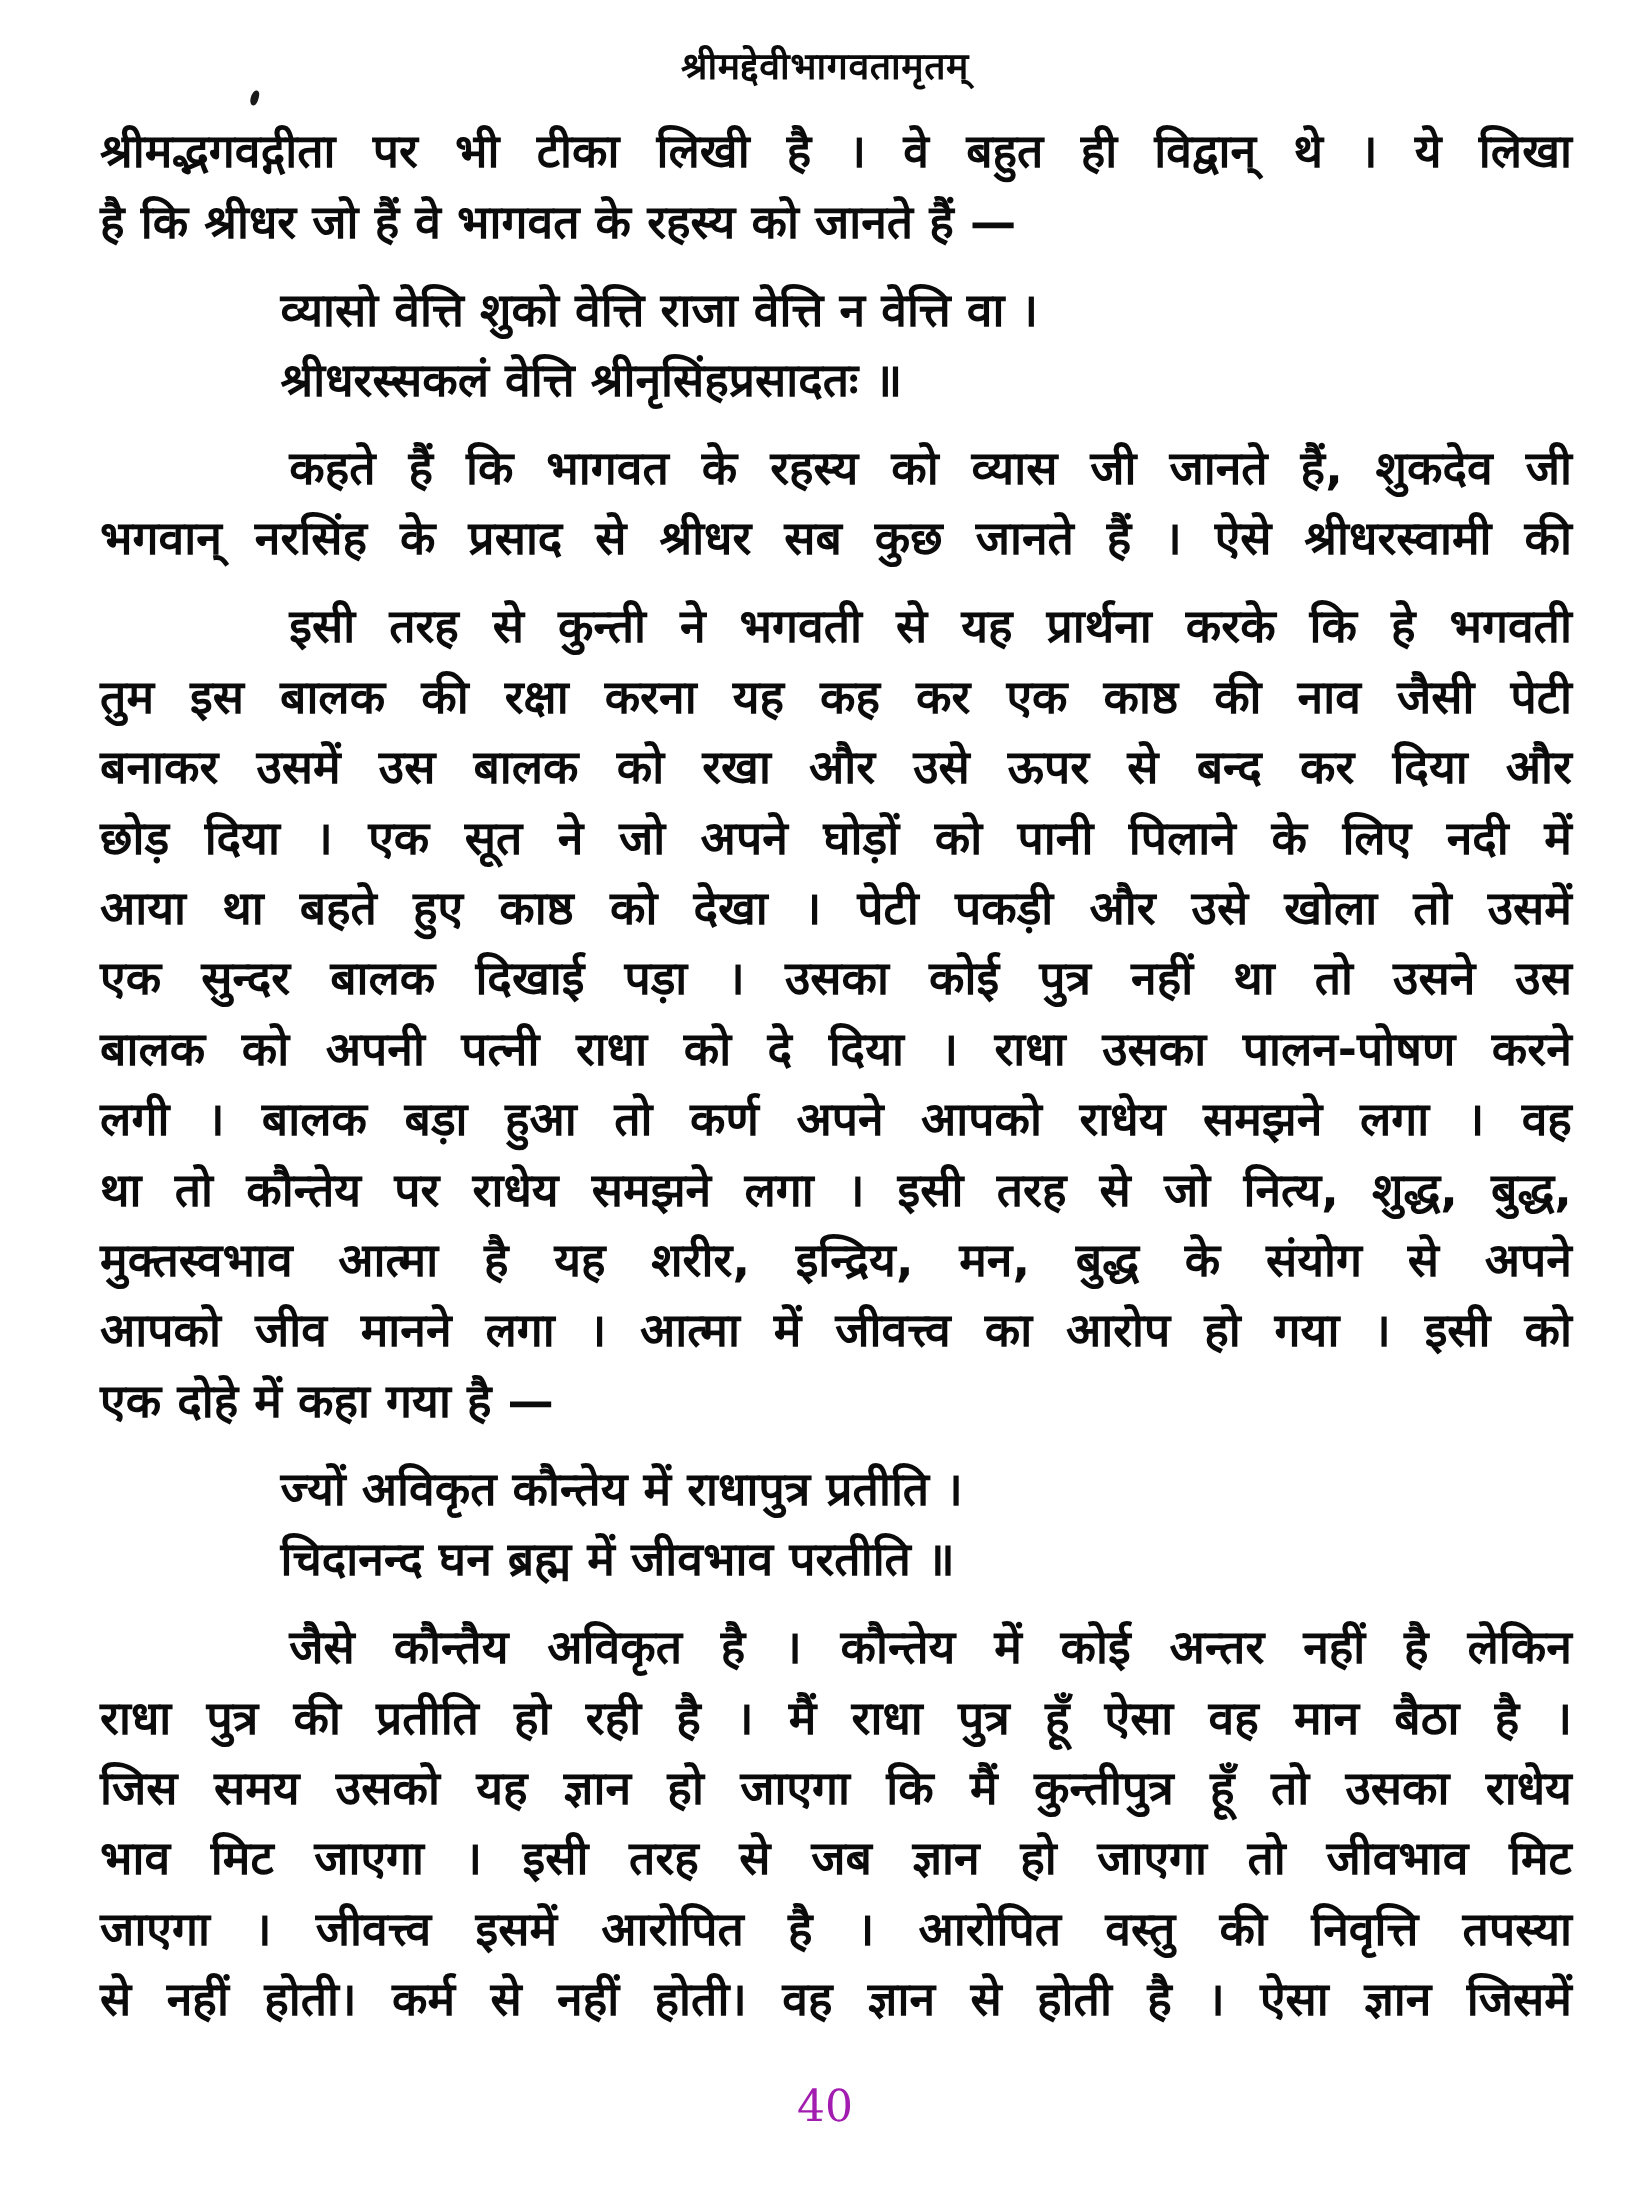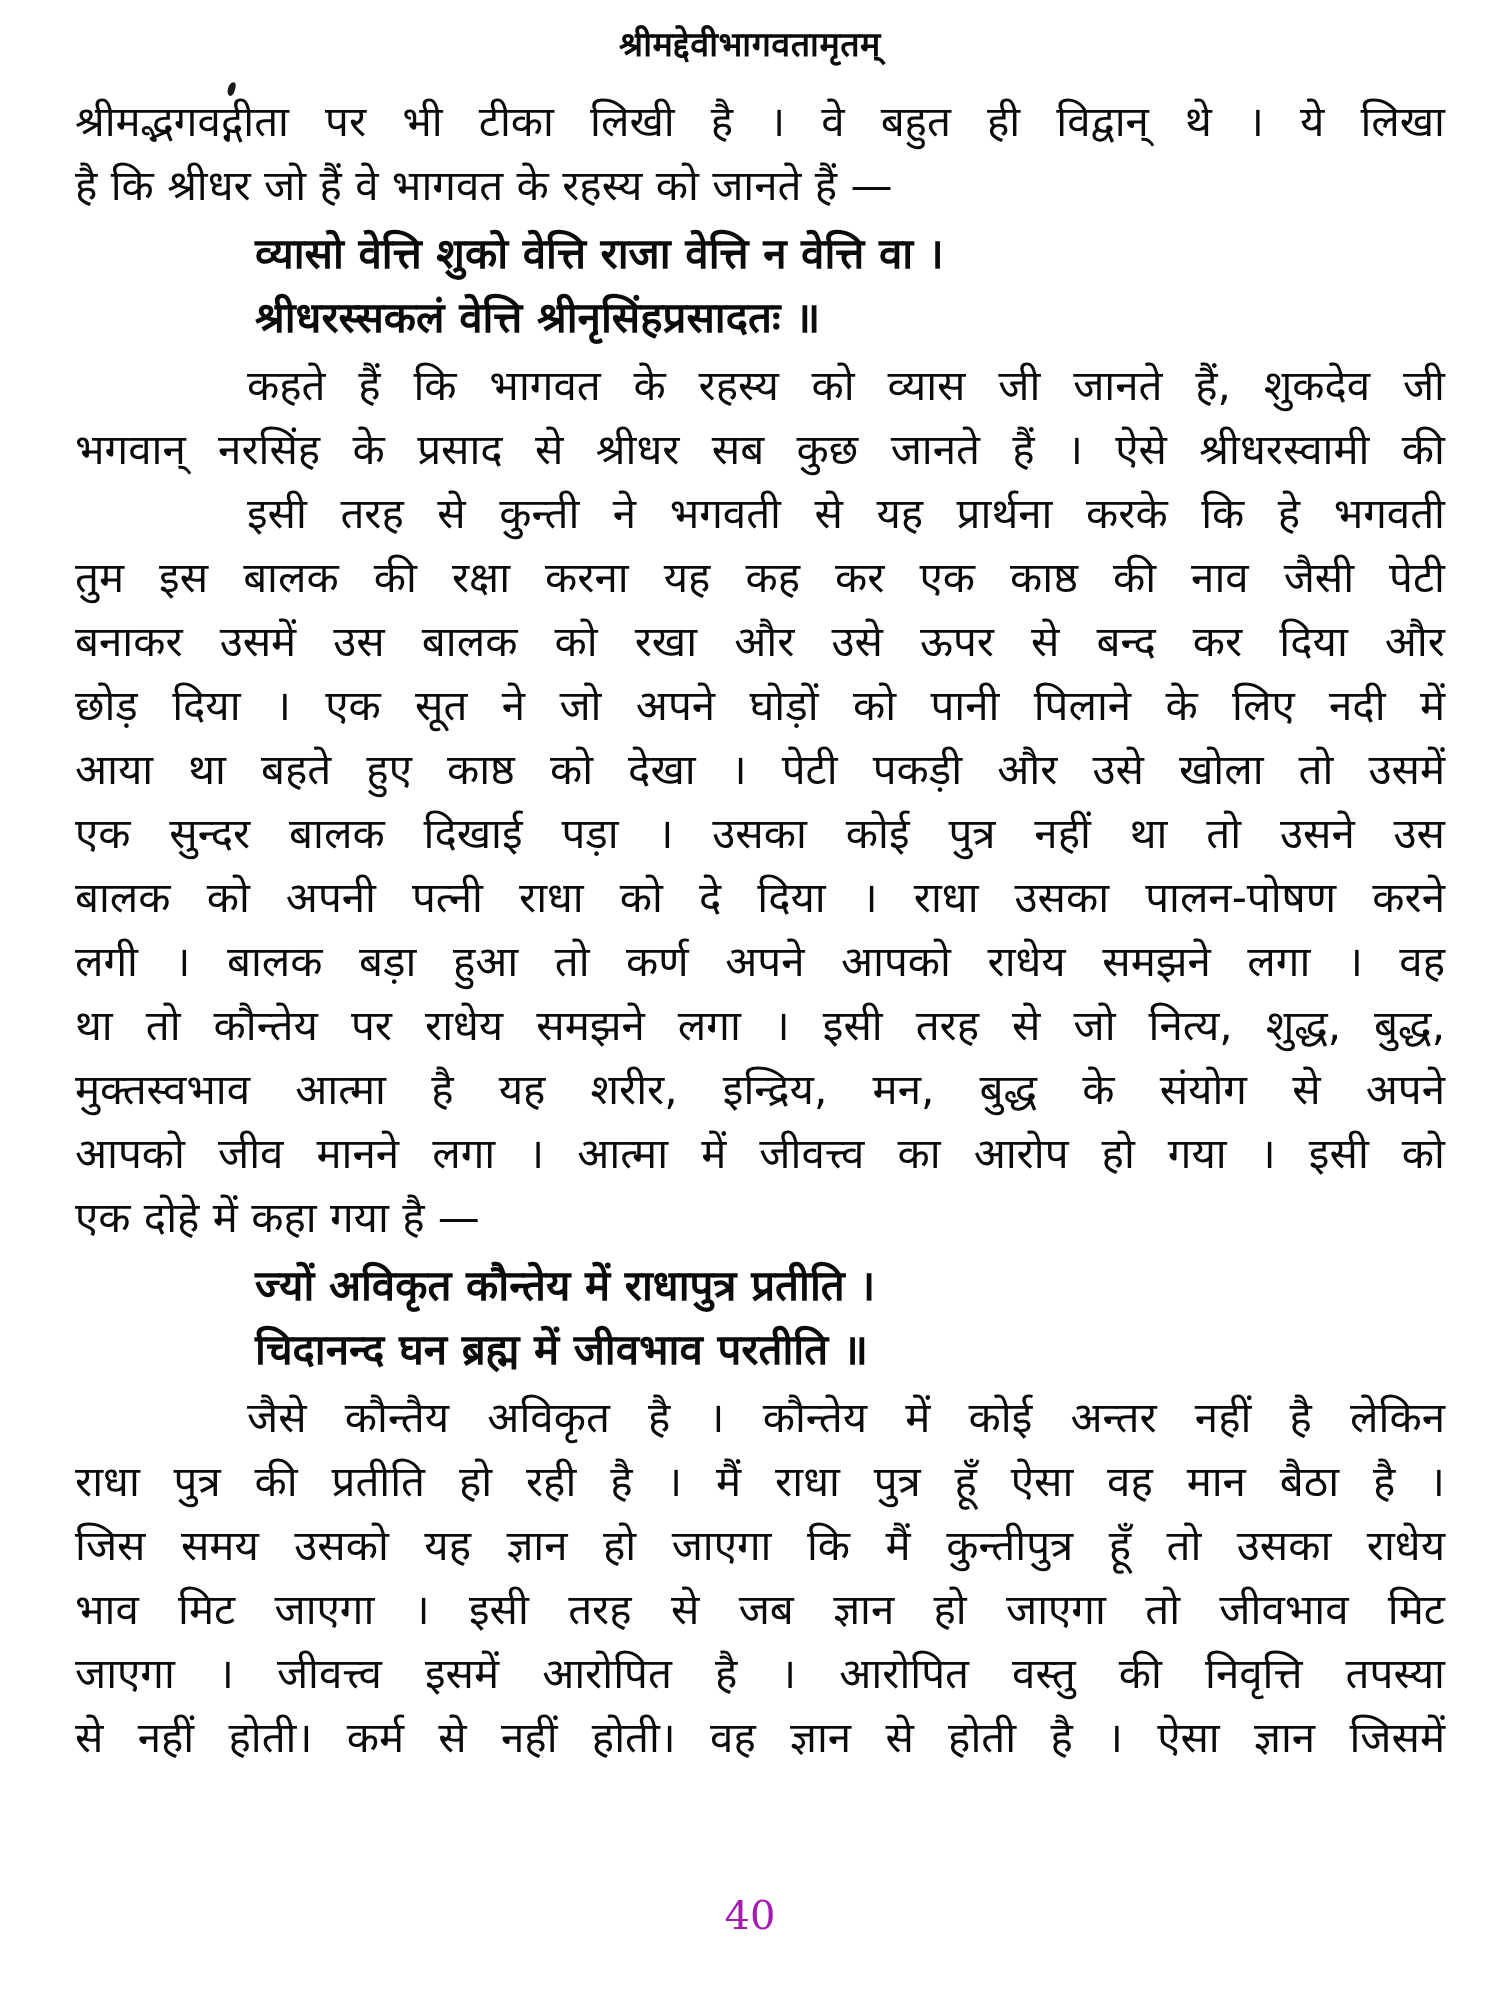--- a/index.html
+++ b/index.html
@@ -15,32 +15,32 @@
     position: relative;
     overflow: hidden;
   }
   .page {
     position: relative;
     width: 1500px;
     height: 2000px;
     background: #ffffff;
   }
   .running-header {
-    padding-top: 20px;
+    padding-top: 36px;
     text-align: center;
     font-size: 34px;
     font-weight: bold;
     letter-spacing: 0.5px;
   }
   .text-body {
     margin: 24px 55px 0 75px;
     font-size: 42px;
     line-height: 64px;
   }
-  .paragraph { margin: 0; }
+  .paragraph { margin: 16px; font-weight: bold; }
   .line {
     text-align: justify;
     text-align-last: justify;
   }
   .line.no-just { text-align-last: left; }
   .line.indent { text-indent: 172px; }
   .verse-block {
     font-weight: bold;
     margin: 4px 0 4px 180px;
   }

